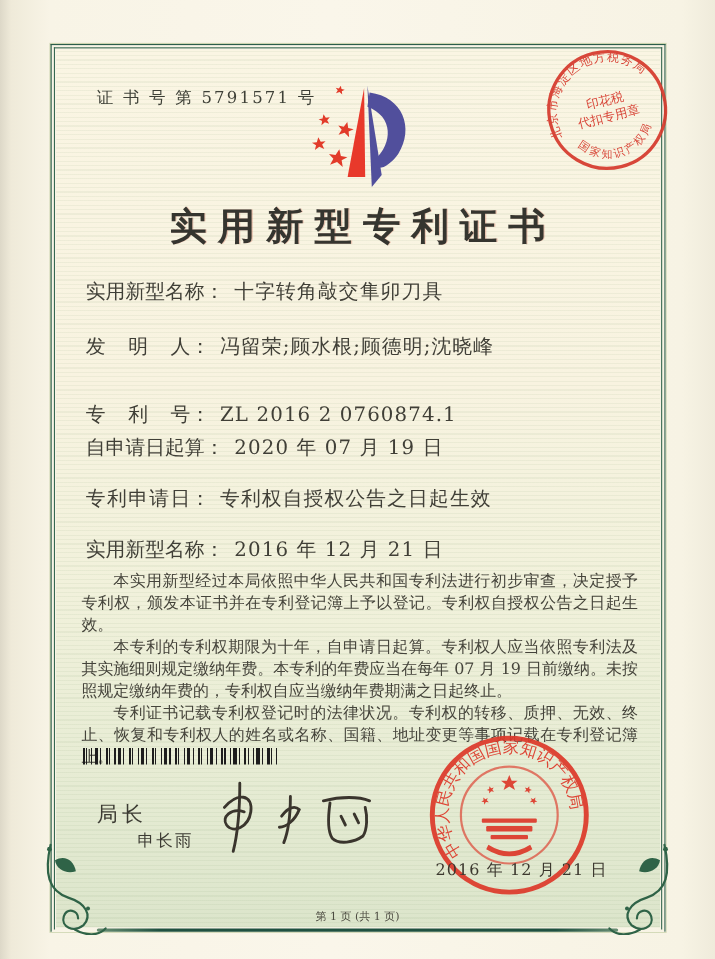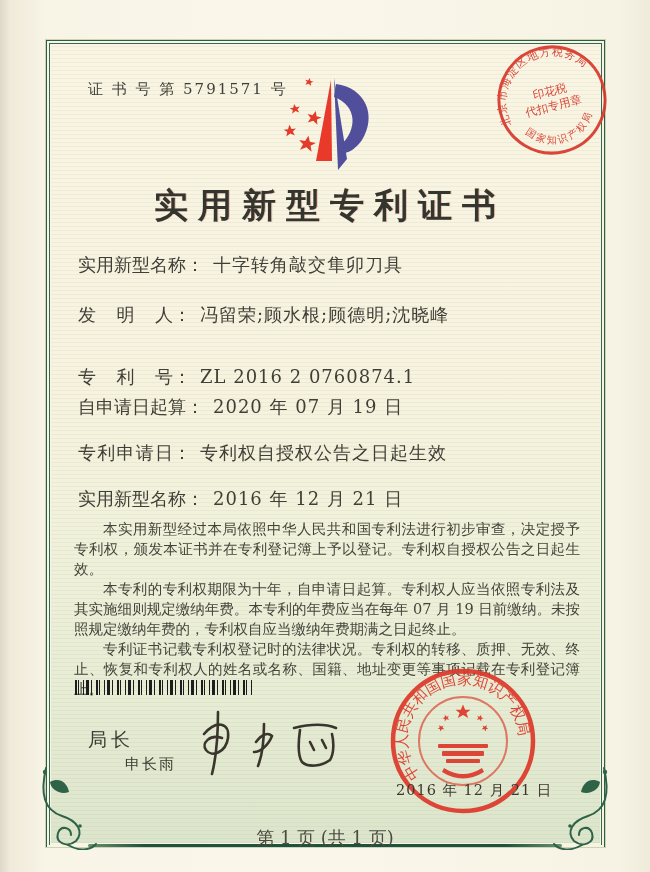--- a/index.html
+++ b/index.html
@@ -64,21 +64,21 @@
   .official-role{position:absolute;left:88px;top:727px;font-size:19px;letter-spacing:4px;color:#3c3b33;}
   .official-name{position:absolute;left:88px;top:755px;font-size:15px;letter-spacing:2px;color:#3c3b33;margin-left:37px;}
   .signature{position:absolute;left:182px;top:700px;width:170px;height:88px;color:#3a352d;}
 
   .grant-seal{position:absolute;left:386px;top:664px;width:154px;height:154px;opacity:.93;}
   .seal-date{
     position:absolute;left:396px;top:781px;width:170px;font-size:14.5px;color:#3b372e;
     letter-spacing:1px;white-space:nowrap;
   }
 
-  .footer{position:absolute;left:0;top:826px;width:650px;text-align:center;font-size:18px;color:#4c4b41;}
+  .footer{position:absolute;left:0;top:826px;width:650px;text-align:center;font-size:10px;color:#4c4b41;}
   text{font-family:"DejaVu Serif","Liberation Serif",serif;}
 </style>
 </head>
 <body>
 
 <div class="scan">
 
   <svg width="0" height="0" style="position:absolute">
     <defs>
       <path id="star" d="M0,-10 L2.9,-3.1 L10,-3.1 L4.5,1.2 L6.9,8.1 L0,4 L-6.9,8.1 L-4.5,1.2 L-10,-3.1 L-2.9,-3.1 Z"></path>

